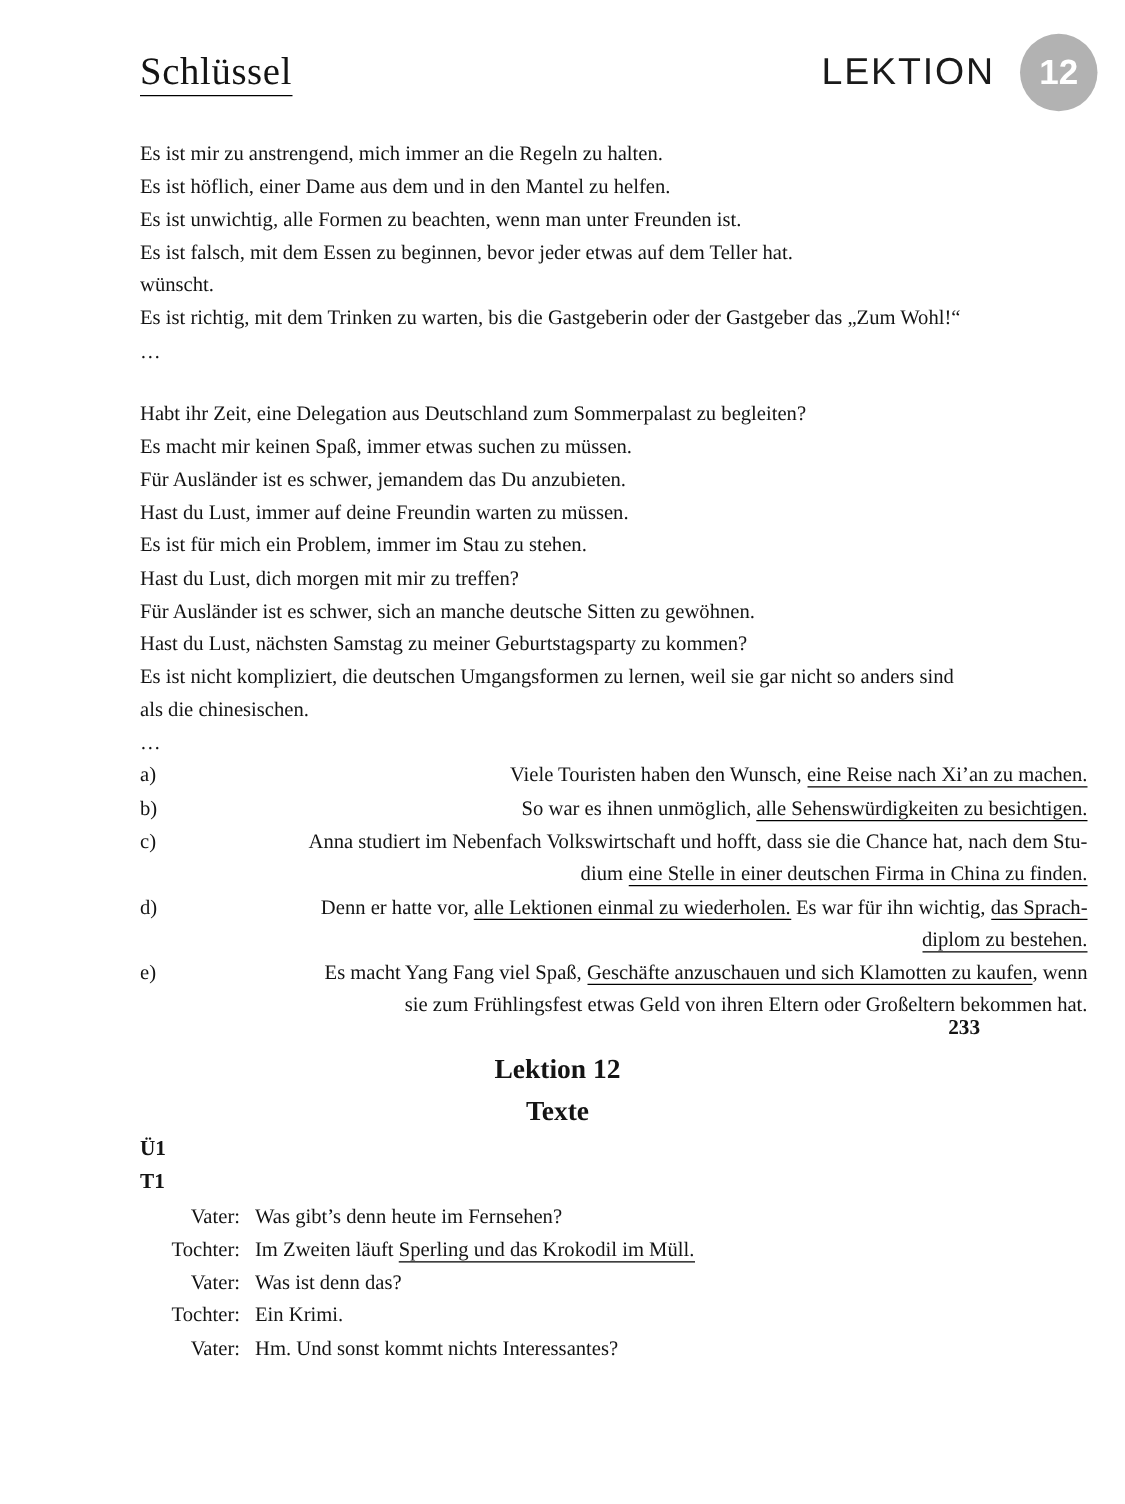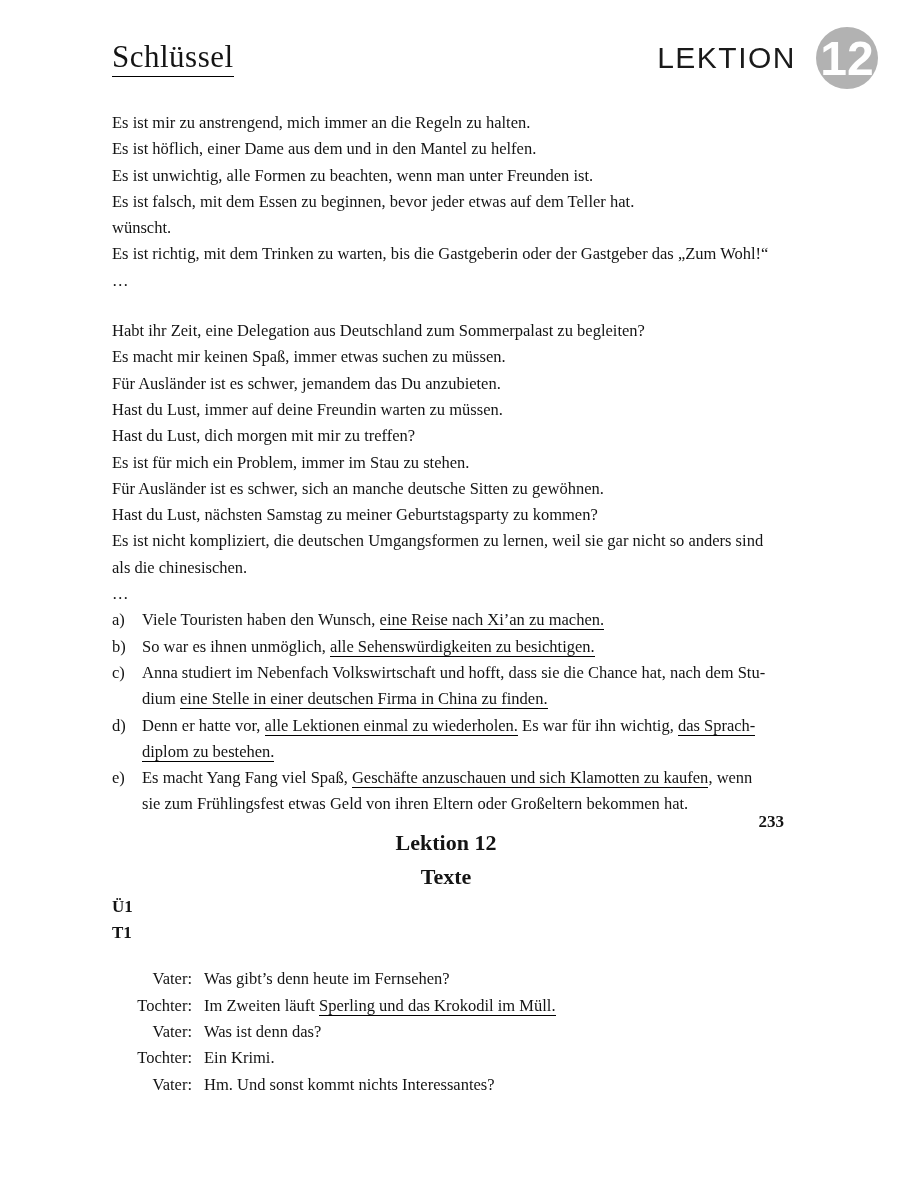--- a/index.html
+++ b/index.html
@@ -21,51 +21,51 @@
   .lektion { display:flex; align-items:center; gap:20px; }
   .lektion-label {
     font-family:"Liberation Sans","DejaVu Sans",sans-serif;
     font-size:30px; letter-spacing:1.5px; color:#1a1a1a;
   }
   .badge {
     width:62px; height:62px; border-radius:50%;
     background:#b2b2b2; color:#fff;
     display:flex; align-items:center; justify-content:center;
     font-family:"Liberation Sans","DejaVu Sans",sans-serif;
-    font-size:48px; font-weight:bold;
+    font-size:28px; font-weight:bold;
   }
   .content {
     padding:18px 30px 0 112px;
     font-size:16.5px; line-height:26.3px;
   }
   .line { white-space:pre; }
   .u { border-bottom:1px solid #000; }
   .ellipsis { letter-spacing:3px; }
   .exlabel .b { font-weight:bold; margin-right:18px; }
   .list-item { display:flex; }
   .marker { flex:0 0 30px; white-space:pre; }
-  .item-lines { flex:1; }
+  .item-lines { flex:1;text-align:right; }
   .center-heading {
     text-align:center; font-weight:bold; font-size:22px; line-height:34px;
     padding-right:90px; 
   }
   .bold-label { font-weight:bold; font-size:17px; line-height:26.3px; }
   .dialogue .drow { display:flex; }
   .speaker { flex:0 0 80px; text-align:right; white-space:pre; }
   .dtext { margin-left:12px; white-space:pre; }
   .page-number {
     position:absolute; right:116px; bottom:22px;
     font-weight:bold; font-size:17px;
   }
   
   [data-name="answers-paragraph-2"] { margin-top:24px; }
   [data-name="exercise-u9-label"]   { margin-top:23px; }
-  [data-name="heading-lektion-12"]  { margin-top:8px; }
+  [data-name="heading-lektion-12"]  { margin-top:20px; }
   [data-name="label-u1"]            { margin-top:0; }
-  [data-name="dialogue-t1"]         { margin-top:20px; }
+  [data-name="dialogue-t1"]         { margin-top:2px; }
 </style>
 </head>
 <body>
 
 <div class="page" data-name="document-page">
 
   <div class="header" data-name="page-header">
     <div class="title" data-name="page-title">Schlüssel</div>
     <div class="lektion" data-name="lektion-header">
       <span class="lektion-label" data-name="lektion-label">LEKTION</span>
@@ -81,22 +81,22 @@
         <div class="line" data-name="text-line"><span data-name="text-segment">Es ist falsch, mit dem Essen zu beginnen, bevor jeder etwas auf dem Teller hat.</span></div>
         <div class="line" data-name="text-line"><span data-name="text-segment">wünscht.</span></div>
         <div class="line" data-name="text-line"><span data-name="text-segment">Es ist richtig, mit dem Trinken zu warten, bis die Gastgeberin oder der Gastgeber das „Zum Wohl!“</span></div>
       </div>
       <div class="line ellipsis" data-name="ellipsis-1">…</div>
       <div class="para" data-name="answers-paragraph-2">
         <div class="line" data-name="text-line"><span data-name="text-segment">Habt ihr Zeit, eine Delegation aus Deutschland zum Sommerpalast zu begleiten?</span></div>
         <div class="line" data-name="text-line"><span data-name="text-segment">Es macht mir keinen Spaß, immer etwas suchen zu müssen.</span></div>
         <div class="line" data-name="text-line"><span data-name="text-segment">Für Ausländer ist es schwer, jemandem das Du anzubieten.</span></div>
         <div class="line" data-name="text-line"><span data-name="text-segment">Hast du Lust, immer auf deine Freundin warten zu müssen.</span></div>
+        <div class="line" data-name="text-line"><span data-name="text-segment">Es ist für mich ein Problem, immer im Stau zu stehen.</span></div>
         <div class="line" data-name="text-line"><span data-name="text-segment">Hast du Lust, dich morgen mit mir zu treffen?</span></div>
-        <div class="line" data-name="text-line"><span data-name="text-segment">Es ist für mich ein Problem, immer im Stau zu stehen.</span></div>
         <div class="line" data-name="text-line"><span data-name="text-segment">Für Ausländer ist es schwer, sich an manche deutsche Sitten zu gewöhnen.</span></div>
         <div class="line" data-name="text-line"><span data-name="text-segment">Hast du Lust, nächsten Samstag zu meiner Geburtstagsparty zu kommen?</span></div>
         <div class="line" data-name="text-line"><span data-name="text-segment">Es ist nicht kompliziert, die deutschen Umgangsformen zu lernen, weil sie gar nicht so anders sind</span></div>
         <div class="line" data-name="text-line"><span data-name="text-segment">als die chinesischen.</span></div>
       </div>
       <div class="line ellipsis" data-name="ellipsis-2">…</div>
       <div class="list" data-name="exercise-u9-list">
         <div class="list-item" data-name="list-item">
           <span class="marker" data-name="list-marker">a)</span>
           <div class="item-lines" data-name="list-item-text">

